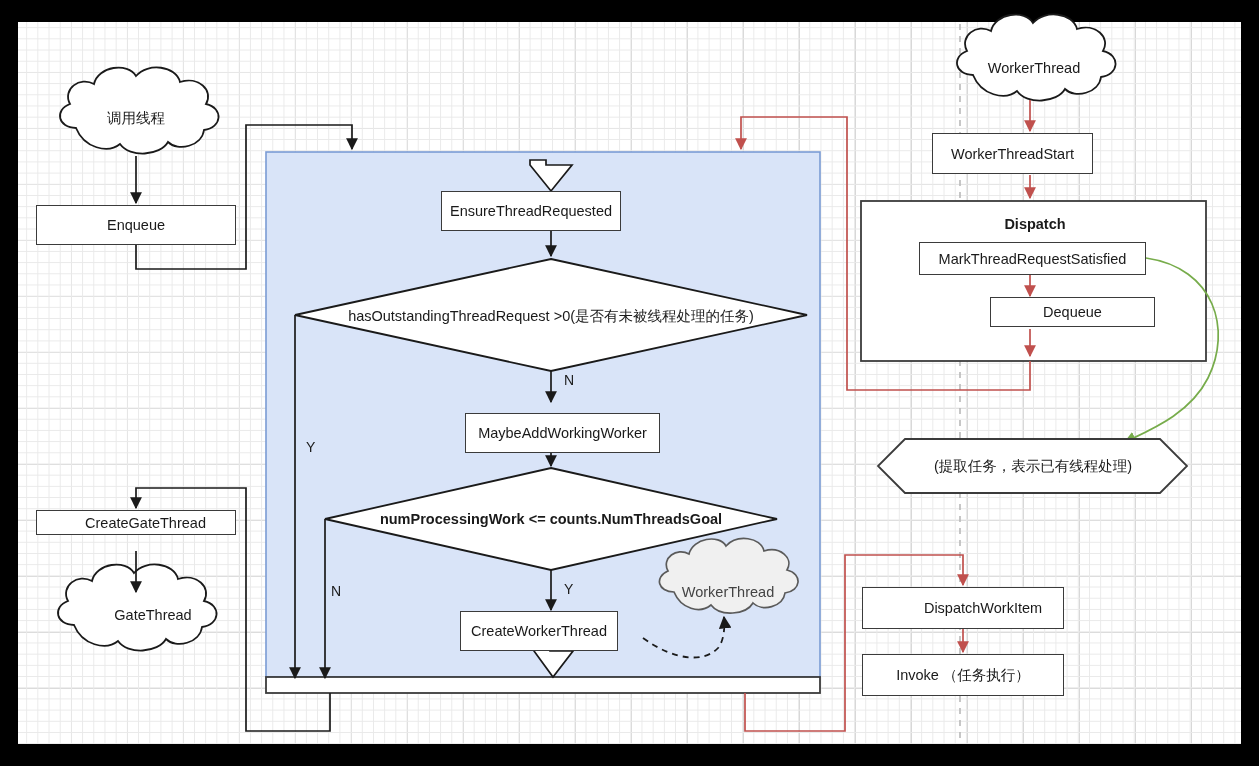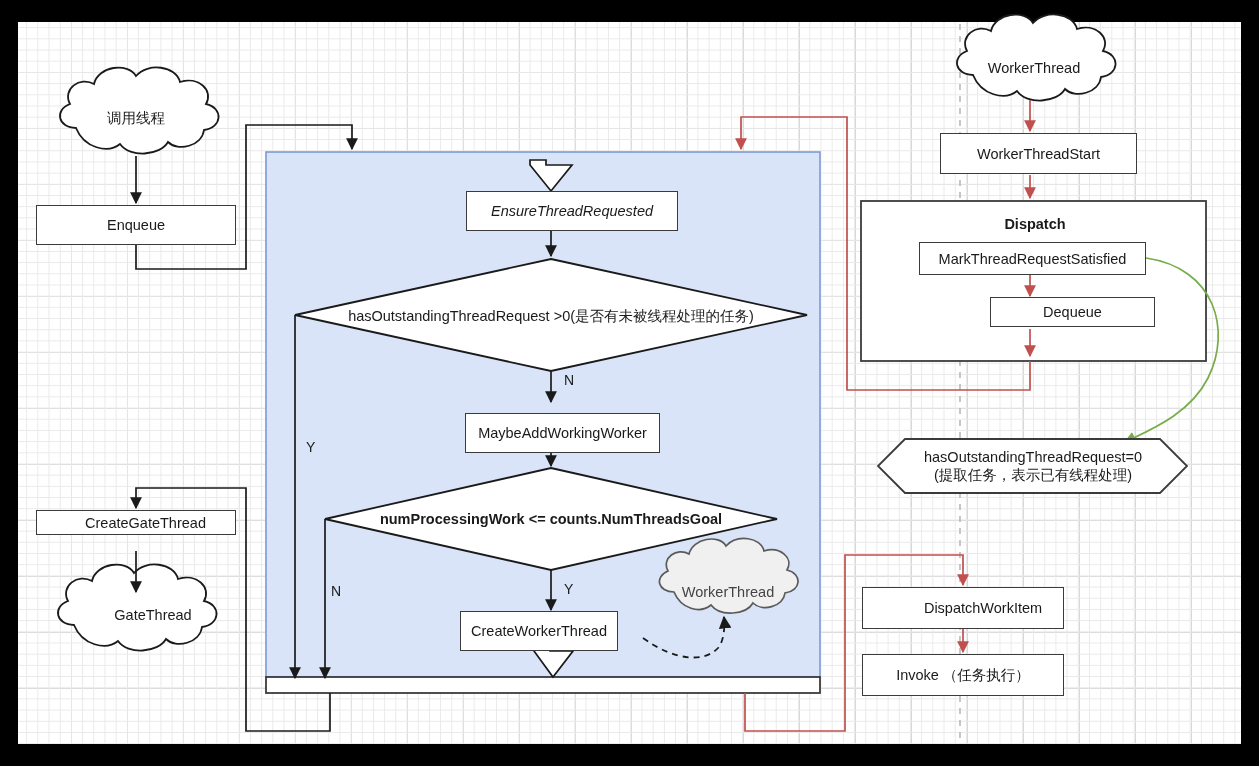--- a/index.html
+++ b/index.html
@@ -114,21 +114,21 @@
   </svg>
 
   <div class="nodeText" style="left:76px;top:100px;width:120px;height:36px;">调用线程</div>
 
   <div class="boxNode" style="left:36px;top:205px;width:200px;height:40px;">Enqueue</div>
 
   <div class="boxNode" style="left:36px;top:510px;width:200px;height:25px;padding-left:19px;">CreateGateThread</div>
 
   <div class="nodeText" style="left:91px;top:598px;width:124px;height:34px;">GateThread</div>
 
-  <div class="boxNode" style="left:466px;top:191px;width:212px;height:40px;font-style:italic;">EnsureThreadRequested</div>
+  <div class="boxNode" style="left:441px;top:191px;width:180px;height:40px;">EnsureThreadRequested</div>
 
   <div class="nodeText" style="left:391px;top:295px;width:320px;height:42px;flex-direction:row;">
     <span>hasOutstandingThreadRequest &gt;0</span>
     <span>(是否有未被线程处理的任务)</span>
   </div>
 
   <div class="edgeLbl" style="left:306px;top:439px;">Y</div>
   <div class="edgeLbl" style="left:564px;top:372px;">N</div>
 
   <div class="boxNode" style="left:441px;top:413px;width:195px;height:40px;margin-left:24px;">MaybeAddWorkingWorker</div>
@@ -137,29 +137,28 @@
 
   <div class="edgeLbl" style="left:331px;top:583px;">N</div>
   <div class="edgeLbl" style="left:564px;top:581px;">Y</div>
 
   <div class="boxNode" style="left:460px;top:611px;width:158px;height:40px;">CreateWorkerThread</div>
 
   <div class="nodeText" style="left:668px;top:578px;width:120px;height:28px;color:#444;">WorkerThread</div>
 
   <div class="nodeText" style="left:973px;top:54px;width:122px;height:28px;">WorkerThread</div>
 
-  <div class="boxNode" style="left:932px;top:133px;width:197px;height:41px;margin-left:8px;">WorkerThreadStart</div>
+  <div class="boxNode" style="left:932px;top:133px;width:161px;height:41px;">WorkerThreadStart</div>
 
   <div class="nodeText bold" style="left:900px;top:213px;width:270px;height:22px;">Dispatch</div>
 
   <div class="boxNode" style="left:919px;top:242px;width:227px;height:33px;">MarkThreadRequestSatisfied</div>
 
   <div class="boxNode" style="left:990px;top:297px;width:165px;height:30px;">Dequeue</div>
 
   <div class="nodeText" style="left:888px;top:445px;width:290px;height:42px;flex-direction:column;">
-    <span>hasOutstandingThreadRequest=0</span>
     <span>(提取任务，表示已有线程处理)</span>
   </div>
 
   <div class="boxNode" style="left:862px;top:587px;width:202px;height:42px;padding-left:40px;">DispatchWorkItem</div>
 
   <div class="boxNode" style="left:862px;top:654px;width:202px;height:42px;">Invoke  （任务执行）</div>
 </div>
 
 </body></html>

